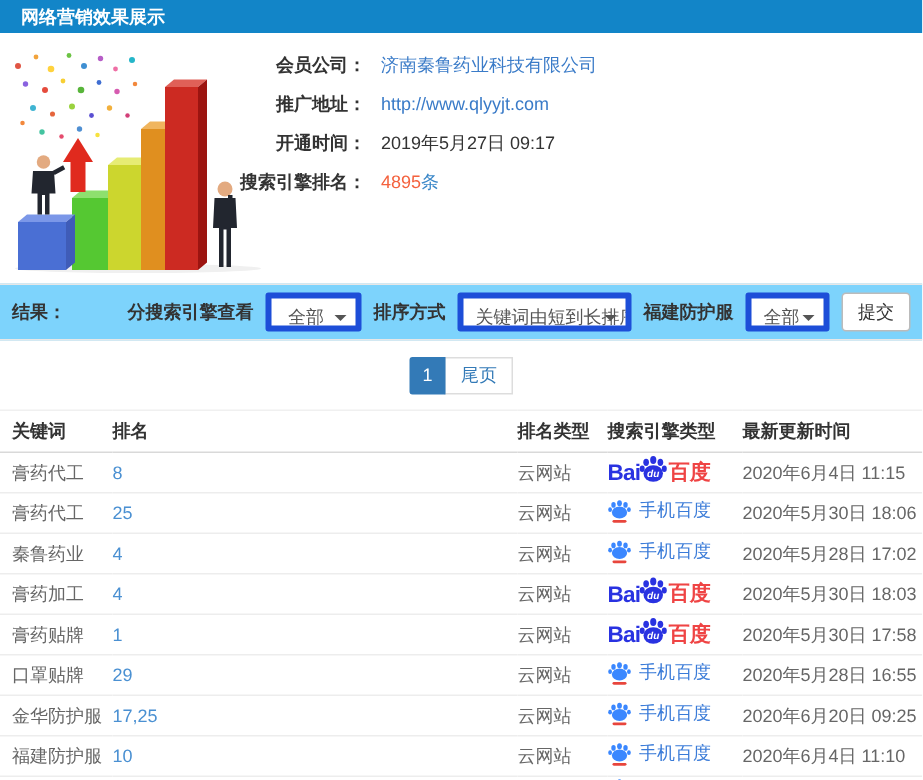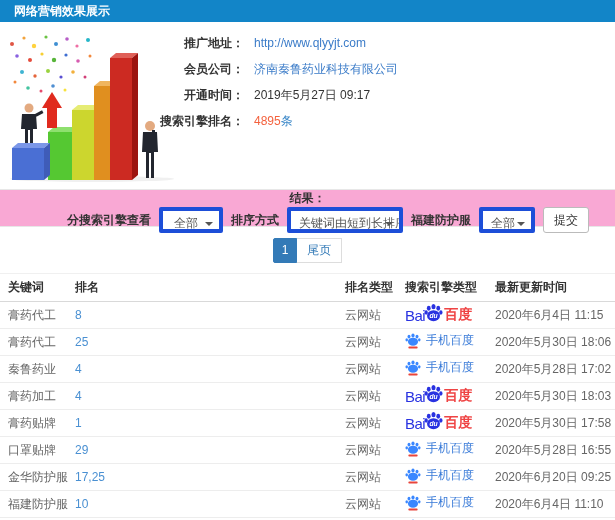--- a/index.html
+++ b/index.html
@@ -17,22 +17,22 @@
   .chart-wrap { position:absolute; left:4px; top:8px; width:170px; height:152px; }
   .info-panel { position:absolute; left:158px; top:8px; }
   .info-row { display:flex; height:26px; line-height:26px; font-size:12px; }
   .info-label { width:86px; text-align:right; color:#333; font-weight:bold; }
   .info-value { margin-left:10px; color:#333; }
   .info-value.link { color:#3a7bc8; cursor:pointer; text-decoration:none; }
   .hl-num { color:#f4623e; }
   .hl-suffix { color:#3a87c8; }
 
   
-  .filter-bar { height:38px; background:#f9a8d4; border-top:1px solid #e7e7e7; border-bottom:1px solid #e7e7e7;
-                display:flex; align-items:center; padding:0 26px; font-size:12px;flex-direction:column; }
+  .filter-bar { height:38px; background:#7dd3fc; border-top:1px solid #e7e7e7; border-bottom:1px solid #e7e7e7;
+                display:flex; align-items:center; padding:0 8px; font-size:12px; }
   .result-label { font-weight:bold; color:#333; }
   .filter-controls { margin-left:auto; display:flex; align-items:center; }
   .f-label { font-weight:bold; color:#333; margin:0 8px; white-space:nowrap; }
   .sel { position:relative; height:26px; line-height:24px; background:#fff; border:4px solid #1d4ed8;
          border-radius:2px; font-size:12px; color:#555; padding:0 18px 0 8px; white-space:nowrap;
          overflow:hidden; cursor:pointer;text-align:center; }
   .sel-engine { width:64px; }
   .sel-sort { width:116px; padding-right:14px; }
   .sel-article { width:56px; }
   .caret { position:absolute; right:6px; top:11px; width:0; height:0;
@@ -53,21 +53,21 @@
   .results-table { width:615px; border-collapse:collapse; table-layout:fixed; border-top:1px solid #f0f0f0; }
   .results-table th { height:28px; font-size:12px; font-weight:bold; color:#333; text-align:left;
                       border-bottom:1px solid #d9d9d9; white-space:nowrap; }
   .results-table td { height:27px; font-size:12px; color:#666; text-align:left;
                       border-bottom:1px solid #ededed; white-space:nowrap; overflow:hidden; }
   .results-table th:first-child, .results-table td:first-child { padding-left:8px; }
   .rank-link { color:#4a90d2; cursor:pointer; }
   .time-cell { color:#555; }
 
   .bd-logo { display:inline-flex; align-items:center; }
-  .bd-bai { color:#2932e1; font-weight:normal; font-size:15px; letter-spacing:-0.5px; }
+  .bd-bai { color:#2932e1; font-weight:bold; font-size:15px; letter-spacing:-0.5px; }
   .bd-cn  { color:#ef4444; font-weight:bold; font-size:14px; margin-left:1px; }
   .bd-paw { margin:0 0 6px -1px; }
   .bdm-logo { display:inline-flex; align-items:center; }
   .bdm-text { color:#3a7bd8; font-size:12px; margin-left:5px; }
   .partial-row td { border-bottom:none; vertical-align:top; }
   .partial-row .bdm-logo svg { margin-top:1px; }
 </style>
 </head>
 <body>
 
@@ -150,26 +150,26 @@
         <g>
           <circle cx="146" cy="96" r="5" fill="#e3aa80"></circle>
           <path d="M139,102 L153,102 L154,122 L150,122 L150,148 L147,148 L147,123 L145,123 L145,148 L142,148 L142,122 L138,122 Z" fill="#22262f"></path>
           <rect x="148" y="100" width="3" height="8" fill="#22262f"></rect>
         </g>
       </svg>
     </div>
 
     <div class="info-panel">
       <div class="info-row">
+        <span class="info-label">会员公司：</span>
+        <a class="info-value link">济南秦鲁药业科技有限公司</a>
+      </div>
+      <div class="info-row">
         <span class="info-label">推广地址：</span>
         <a class="info-value link">http://www.qlyyjt.com</a>
-      </div>
-      <div class="info-row">
-        <span class="info-label">会员公司：</span>
-        <a class="info-value link">济南秦鲁药业科技有限公司</a>
       </div>
       <div class="info-row">
         <span class="info-label">开通时间：</span>
         <span class="info-value">2019年5月27日 09:17</span>
       </div>
       <div class="info-row">
         <span class="info-label">搜索引擎排名：</span>
         <span class="info-value"><span class="hl-num">4895</span><span class="hl-suffix">条</span></span>
       </div>
     </div>

